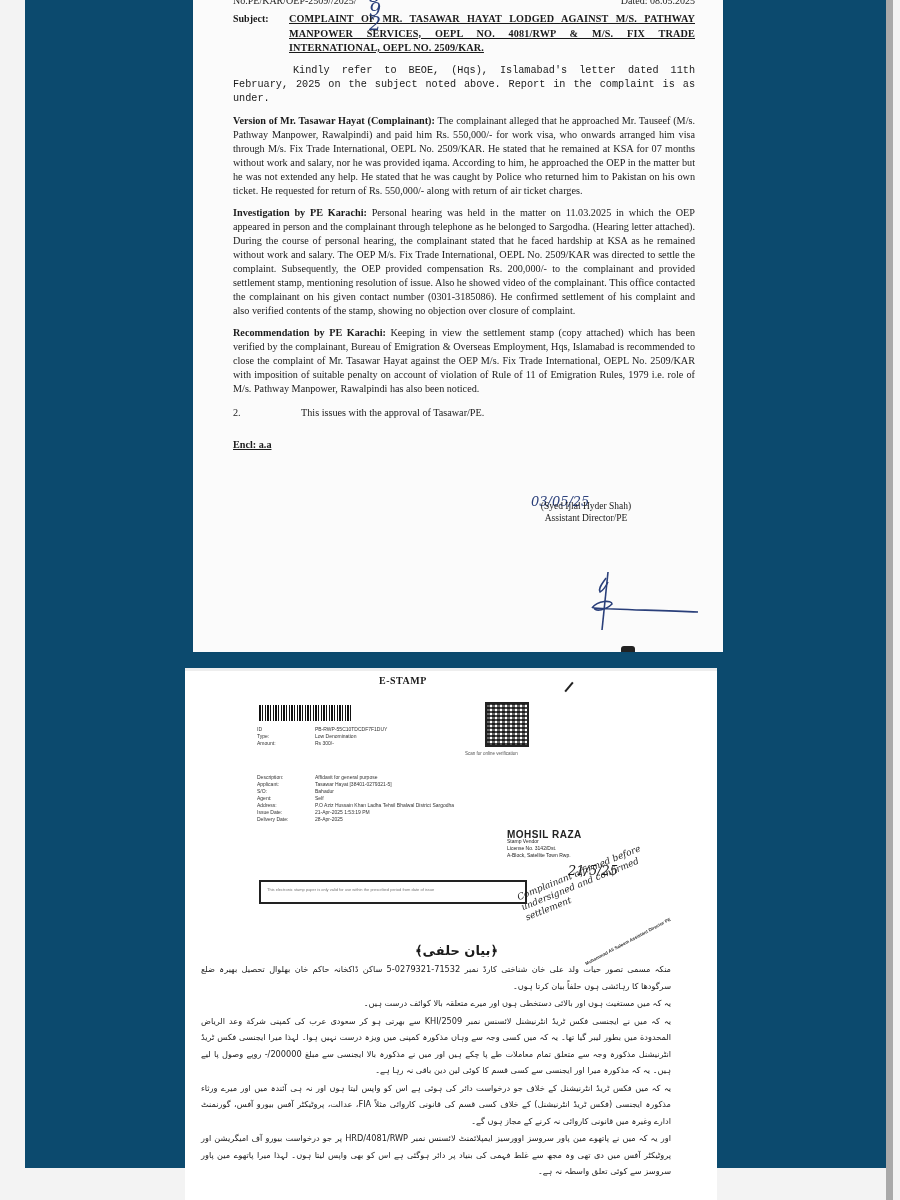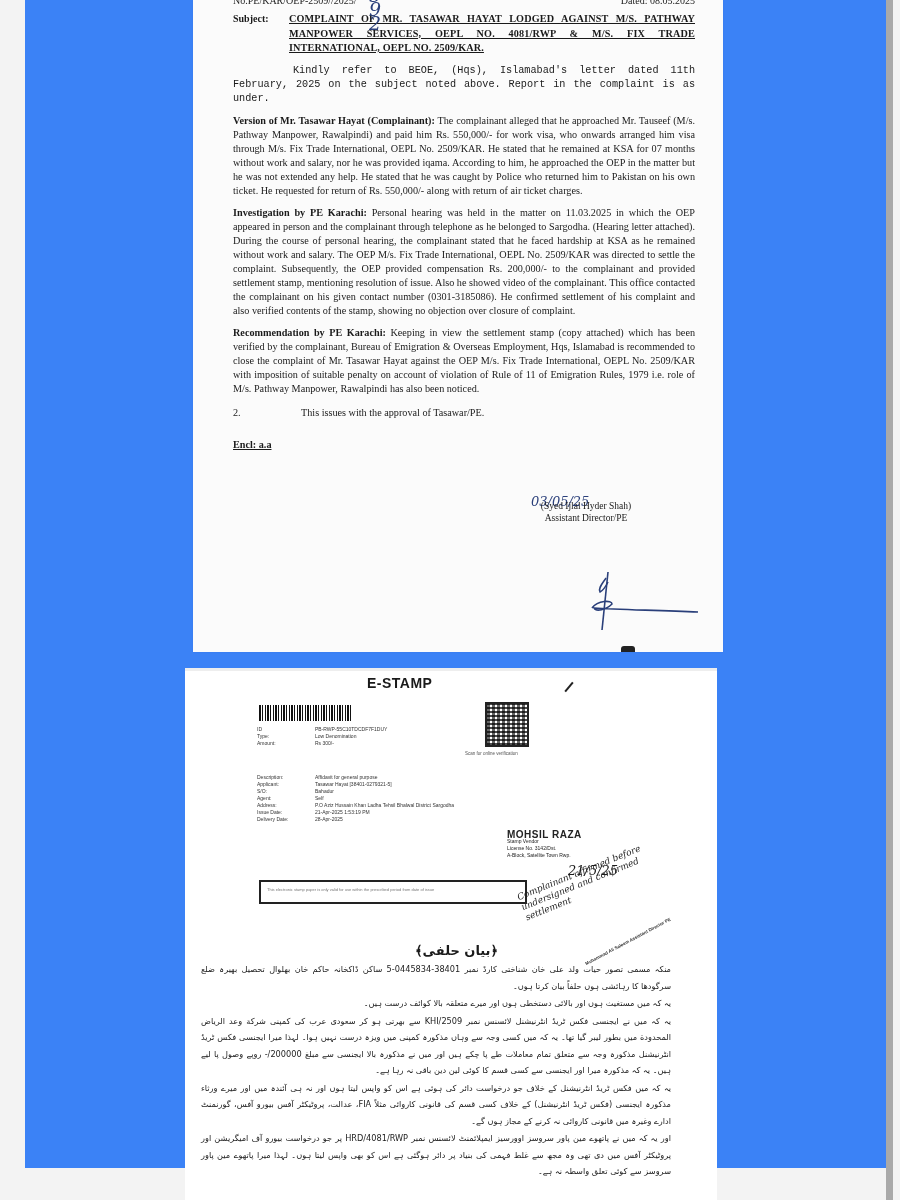--- a/index.html
+++ b/index.html
@@ -1,19 +1,19 @@
 <!DOCTYPE html>
 <html><head>
   <meta charset="utf-8">
   <style>
     * { box-sizing: border-box; margin: 0; padding: 0; }
     html, body { width: 900px; height: 1200px; overflow: hidden; background: #f3f3f3; }
     body { position: relative; font-family: "Liberation Serif", serif; color: #1a1a1a; }
 
-    .viewer { position: absolute; left: 25px; top: 0; width: 868px; height: 1168px; background: #3b82f6; }
+    .viewer { position: absolute; left: 25px; top: 0; width: 868px; height: 1168px; background: #0c4a6e; }
     .scrollbar { position: absolute; right: 0; top: 0; width: 7px; height: 1200px; background: #a9a9a9; }
     .left-gutter { position: absolute; left: 0; top: 0; width: 25px; height: 1200px; background: #f3f3f3; }
 
     
     .page1 { position: absolute; left: 168px; top: 0; width: 530px; height: 652px; background: #fbfbfb; box-shadow: 0 0 2px rgba(0,0,0,0.06); }
     .page1 .inner { position: absolute; left: 40px; top: -6px; width: 462px; font-size: 10.2px; line-height: 14px; }
     .refline { display: flex; justify-content: space-between; font-size: 10px; color: #222; }
     .refno { position: relative; }
     .refhand { font-family: "DejaVu Serif", serif; font-style: italic; font-size: 19px; color: #2a3f7a; position: absolute; left: 136px; top: -6px; letter-spacing: 1px; }
     .subject { display: flex; margin-top: 4px; }
@@ -27,21 +27,21 @@
     .encl { font-weight: bold; text-decoration: underline; margin-top: 18px; }
     .sig-block { position: absolute; left: 328px; top: 500px; width: 130px; text-align: center; font-size: 9.5px; line-height: 12px; }
     .sig-hand { position: absolute; left: 338px; top: 494px; font-family: "DejaVu Serif", serif; font-style: italic; color: #2a3f7a; font-size: 13px; text-align: right; }
     .addressee { position: absolute; left: 40px; top: 546px; font-size: 9.5px; line-height: 12px; }
     .addressee .t { font-weight: bold; }
     .initials { position: absolute; left: 395px; top: 570px; width: 120px; height: 70px; }
     .tiny-mark { position: absolute; left: 428px; top: 646px; width: 14px; height: 6px; background: #222; border-radius: 3px 3px 0 0; }
 
     
     .page2 { position: absolute; left: 160px; top: 668px; width: 532px; height: 532px; background: #ffffff; border-top: 3px solid #eeeeee; }
-    .estamp-title { position: absolute; left: 182px; top: 4px; font-family: Liberation Sans, sans-serif; font-weight: bold; font-size: 14px; letter-spacing: 0.5px; }
+    .estamp-title { position: absolute; left: 194px; top: 4px; font-family: Liberation Serif, serif; font-weight: bold; font-size: 10px; letter-spacing: 0.5px; }
     .pen-mark { position: absolute; left: 383px; top: 10px; width: 2px; height: 12px; background: #222; transform: rotate(40deg); }
     .barcode { position: absolute; left: 74px; top: 34px; width: 94px; height: 16px;
       background: repeating-linear-gradient(90deg, #111 0 2px, #fff 2px 3px, #111 3px 4px, #fff 4px 6px, #111 6px 7px, #fff 7px 8px); }
     .qr { position: absolute; left: 300px; top: 31px; width: 44px; height: 45px;
       background:
         repeating-linear-gradient(0deg, rgba(0,0,0,0.7) 0 2px, transparent 2px 4px),
         repeating-linear-gradient(90deg, rgba(0,0,0,0.6) 0 3px, transparent 3px 5px);
       border: 2px solid #222; }
     .qr-caption { position: absolute; left: 280px; top: 80px; font-family: "Liberation Sans", sans-serif; font-size: 4.5px; color: #555; }
     .stamp-fields { position: absolute; left: 72px; top: 55px; font-family: "Liberation Sans", sans-serif; font-size: 5px; line-height: 7px; color: #333; }
@@ -178,21 +178,21 @@
     </div>
 
     <div class="stamp-box">This electronic stamp paper is only valid for use within the prescribed period from date of issue</div>
 
     <div class="hw-date">21/5/25</div>
     <div class="handwriting">Complainant affirmed before undersigned and confirmed settlement</div>
     <div class="officer-stamp">Muhammad Ali Saleem Assistant Director PE</div>
 
     <div class="urdu-title">﴿بیان حلفی﴾</div>
     <div class="urdu-body">
-      <p>منکہ مسمی تصور حیات ولد علی خان شناختی کارڈ نمبر 38401-0445834-5 ساکن ڈاکخانہ حاکم خان بھلوال تحصیل بھیرہ ضلع سرگودھا کا رہائشی ہوں حلفاً بیان کرتا ہوں۔</p>
+      <p>منکہ مسمی تصور حیات ولد علی خان شناختی کارڈ نمبر 71532-0279321-5 ساکن ڈاکخانہ حاکم خان بھلوال تحصیل بھیرہ ضلع سرگودھا کا رہائشی ہوں حلفاً بیان کرتا ہوں۔</p>
       <p>یہ کہ میں مستغیث ہوں اور بالائی دستخطی ہوں اور میرے متعلقہ بالا کوائف درست ہیں۔</p>
       <p>یہ کہ میں نے ایجنسی فکس ٹریڈ انٹرنیشنل لائسنس نمبر 2509/KHI سے بھرتی ہو کر سعودی عرب کی کمپنی شرکة وعد الرياض المحدودة میں بطور لیبر گیا تھا۔ یہ کہ میں کسی وجہ سے وہاں مذکورہ کمپنی میں ویزہ درست نہیں ہوا۔ لہذا میرا ایجنسی فکس ٹریڈ انٹرنیشنل مذکورہ وجہ سے متعلق تمام معاملات طے پا چکے ہیں اور میں نے مذکورہ بالا ایجنسی سے مبلغ 200000/- روپے وصول پا لیے ہیں۔ یہ کہ مذکورہ میرا اور ایجنسی سے کسی قسم کا کوئی لین دین باقی نہ رہا ہے۔</p>
       <p>یہ کہ میں فکس ٹریڈ انٹرنیشنل کے خلاف جو درخواست دائر کی ہوئی ہے اس کو واپس لیتا ہوں اور نہ ہی آئندہ میں اور میرے ورثاء مذکورہ ایجنسی (فکس ٹریڈ انٹرنیشنل) کے خلاف کسی قسم کی قانونی کاروائی مثلاً FIA، عدالت، پروٹیکٹر آفس بیورو آفس، گورنمنٹ ادارے وغیرہ میں قانونی کاروائی نہ کرنے کے مجاز ہوں گے۔</p>
       <p>اور یہ کہ میں نے پاتھوے مین پاور سروسز اوورسیز ایمپلائمنٹ لائسنس نمبر HRD/4081/RWP پر جو درخواست بیورو آف امیگریشن اور پروٹیکٹر آفس میں دی تھی وہ مجھ سے غلط فہمی کی بنیاد پر دائر ہوگئی ہے اس کو بھی واپس لیتا ہوں۔ لہذا میرا پاتھوے مین پاور سروسز سے کوئی تعلق واسطہ نہ ہے۔</p>
     </div>
   </div>
 
   <div class="scrollbar"></div>
 </div>
 

